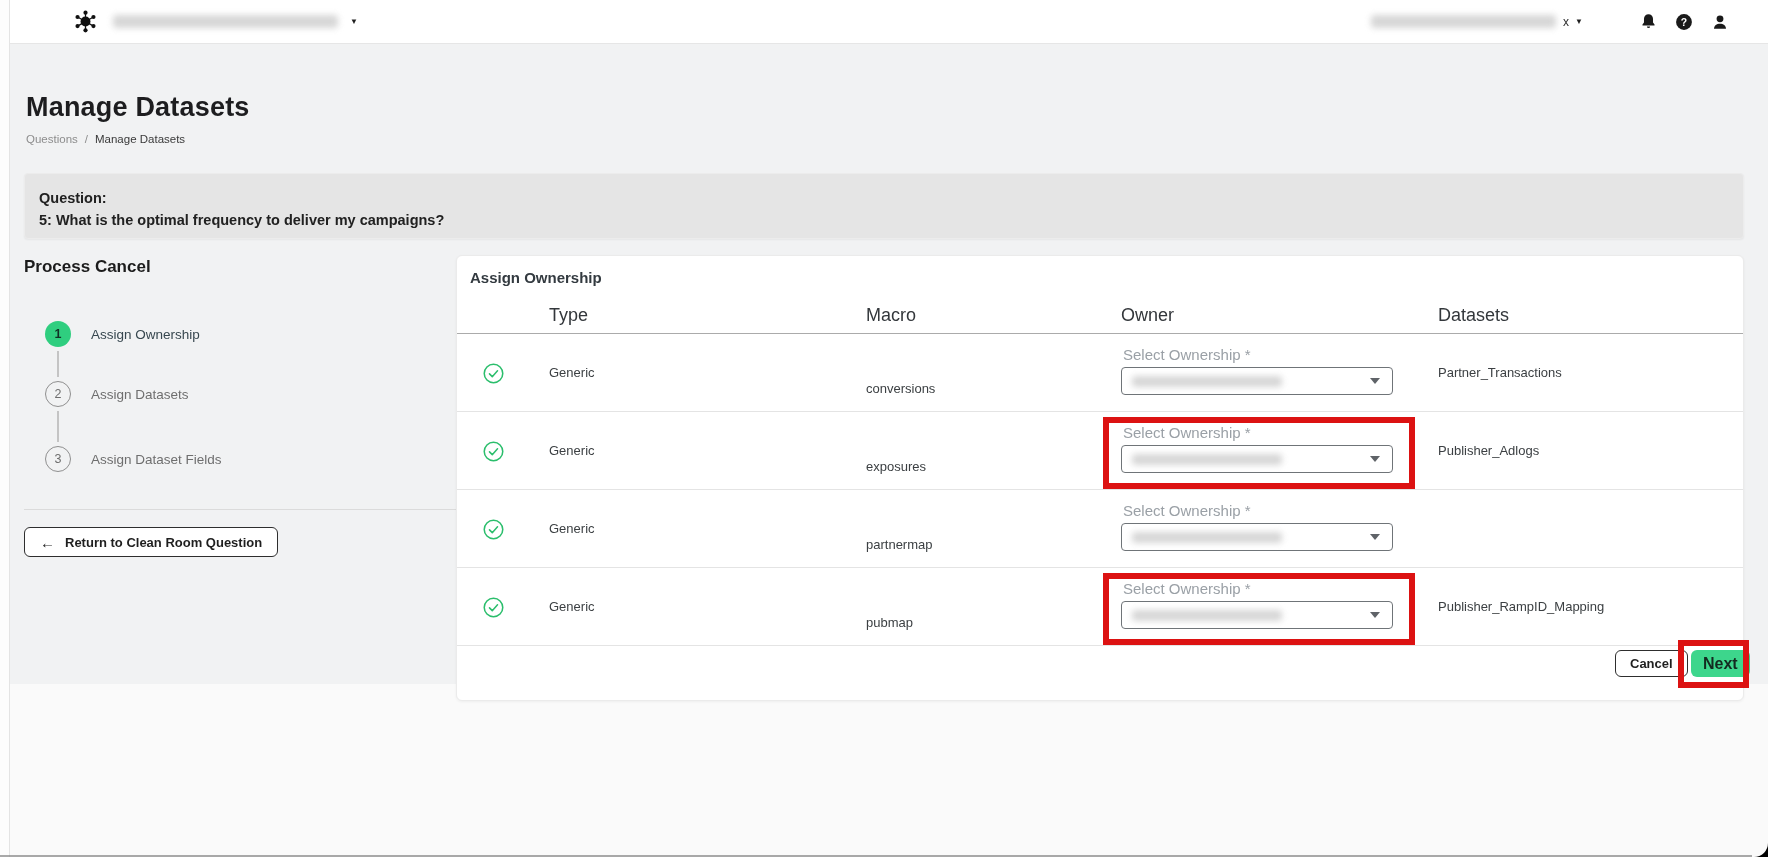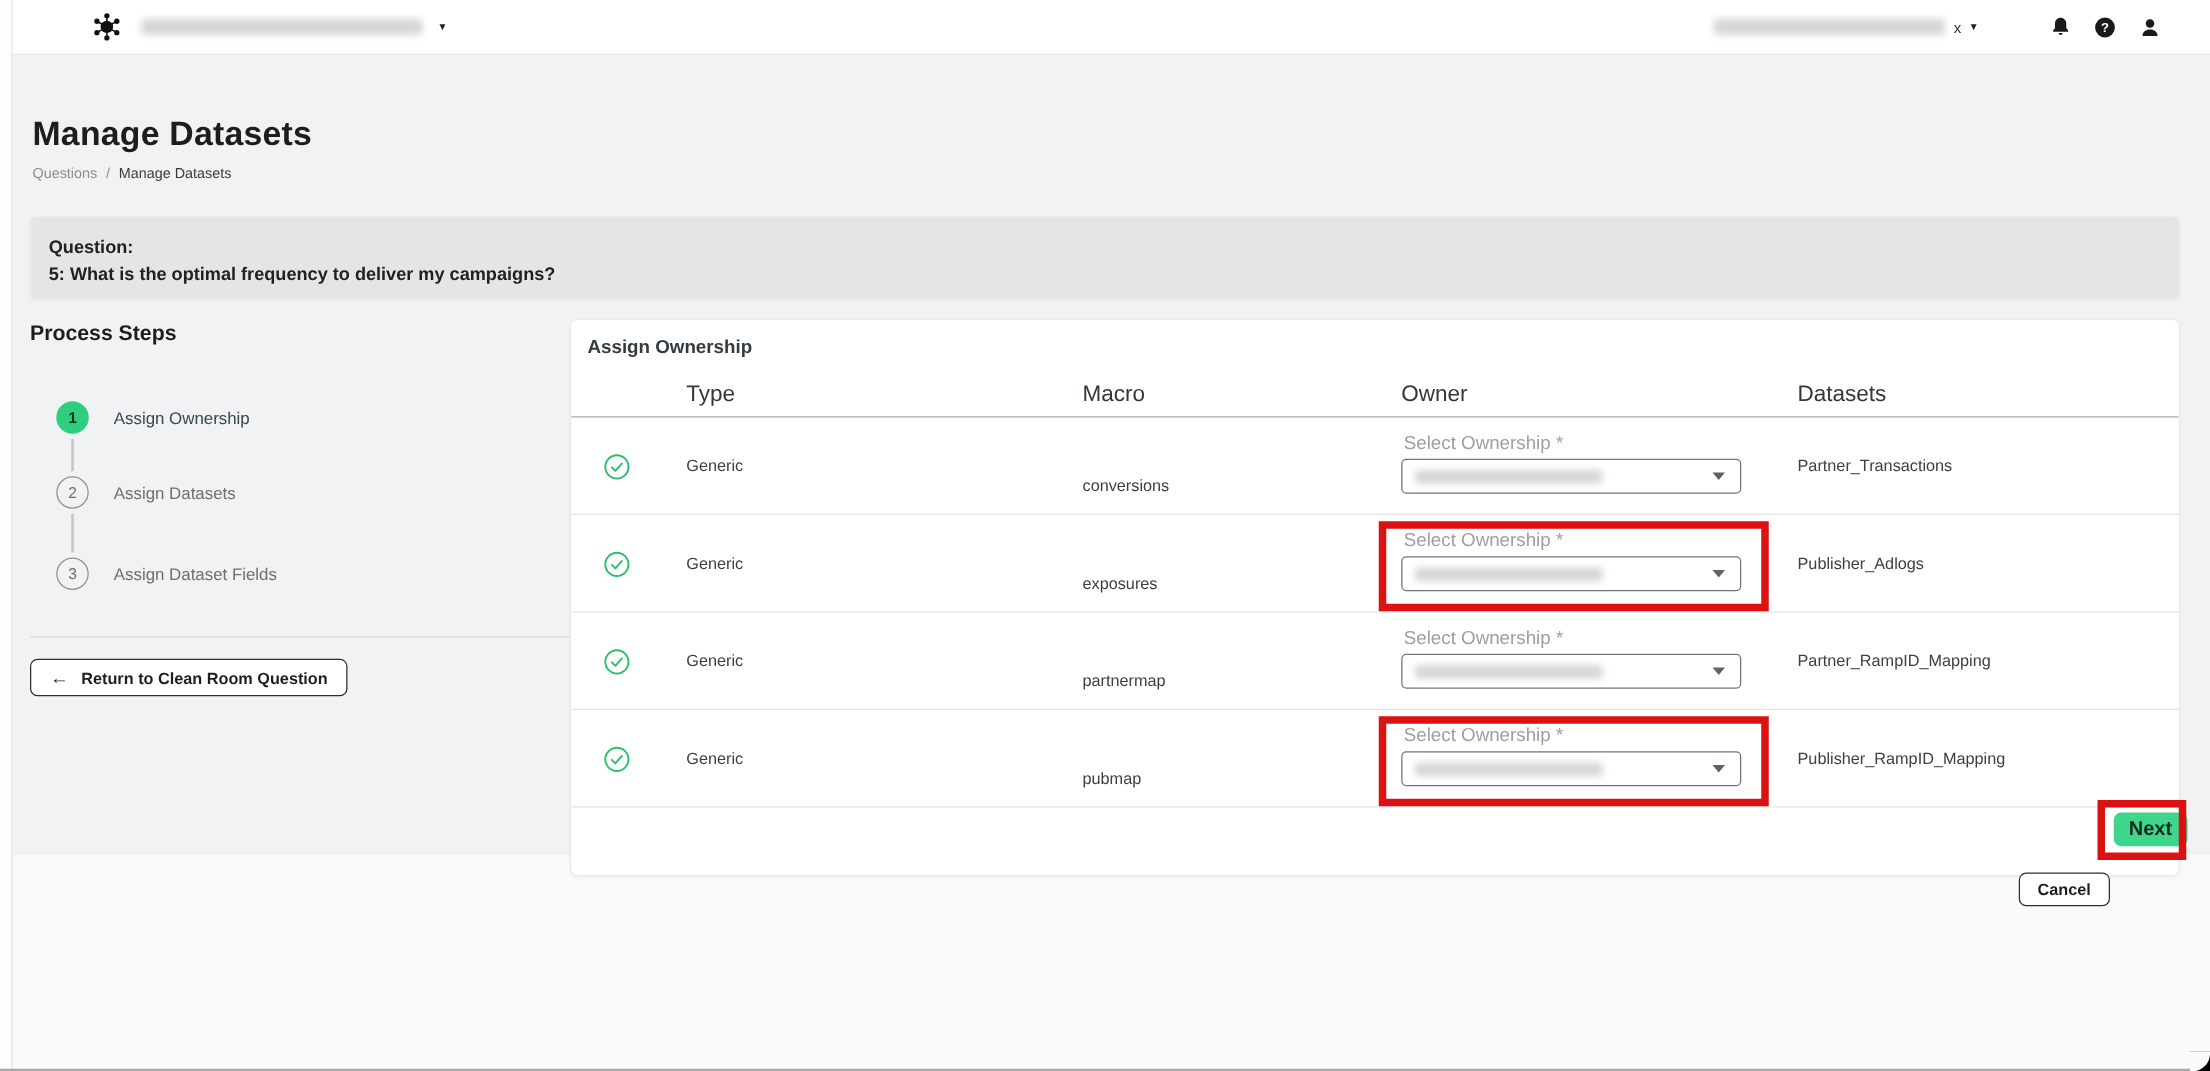--- a/index.html
+++ b/index.html
@@ -86,21 +86,21 @@
   .sel-box { width:272px; height:28px; border:1px solid #6F7478; border-radius:4px; background:#fff;
     display:flex; align-items:center; justify-content:space-between; padding:0 12px 0 10px; cursor:pointer; }
   .sel-redacted { width:150px; height:11px; }
   .sel-caret { width:0; height:0; border-left:5px solid transparent; border-right:5px solid transparent;
     border-top:6px solid #5F6368; }
   .red-frame { position:absolute; left:646px; top:5px; width:312px; height:72px;
     border:6px solid #DC1212; z-index:3; pointer-events:none; }
 
   .cancel-btn { position:absolute; left:1158px; top:394px; height:27px; padding:0 14px; background:#fff;
     border:1.5px solid #2E2E2E; border-radius:6px; font-family:inherit; font-size:13px; font-weight:600;
-    color:#1F1F1F; cursor:pointer;margin-top:48px; }
+    color:#1F1F1F; cursor:pointer; }
   .next-frame { position:absolute; left:1221px; top:384px; width:71px; height:48px;
     border:6px solid #DC1212; z-index:3; pointer-events:none; }
   .next-btn { position:absolute; left:1234px; top:394px; height:27px; padding:0 12px; background:#3DD68C;
     border:none; border-radius:6px; font-family:inherit; font-size:16px; font-weight:600; color:#132A20; cursor:pointer; }
 </style>
 </head>
 <body>
 
 <div class="gray"></div>
 
@@ -156,21 +156,21 @@
   <span class="lnk">Questions</span>
   <span>/</span>
   <span class="cur">Manage Datasets</span>
 </div>
 
 <div class="qcard">
   <div class="ql">Question:</div>
   <div class="ql">5: What is the optimal frequency to deliver my campaigns?</div>
 </div>
 
-<div class="proc-title">Process Steps</div>
+<div class="proc-title">Process Cancel</div>
 
 <div class="step step-1 active">
   <span class="step-circle">1</span>
   <span class="step-label">Assign Ownership</span>
 </div>
 <div class="connector conn-1"></div>
 <div class="step step-2 upcoming">
   <span class="step-circle">2</span>
   <span class="step-label">Assign Datasets</span>
 </div>
@@ -235,21 +235,20 @@
           </svg></span>
         <span class="cell c-type">Generic</span>
         <span class="cell c-macro">partnermap</span>
         <span class="cell c-owner">
           <span class="sel-label">Select Ownership *</span>
           <span class="sel-box">
             <span class="redacted sel-redacted"></span>
             <span class="sel-caret"></span>
           </span>
         </span>
-        <span class="cell c-dataset">Partner_RampID_Mapping</span>
       </div>
       <div class="trow">
         <span class="cell c-status"><svg width="21" height="21" viewBox="0 0 22 22">
             <circle cx="11" cy="11" r="9.7" fill="none" stroke="#2BBE6C" stroke-width="1.6"></circle>
             <path d="M6.8 11.4l2.9 2.9 5.5-6.2" fill="none" stroke="#2BBE6C" stroke-width="1.6" stroke-linecap="round" stroke-linejoin="round"></path>
           </svg></span>
         <span class="cell c-type">Generic</span>
         <span class="cell c-macro">pubmap</span>
         <span class="cell c-owner">
           <span class="sel-label">Select Ownership *</span>

